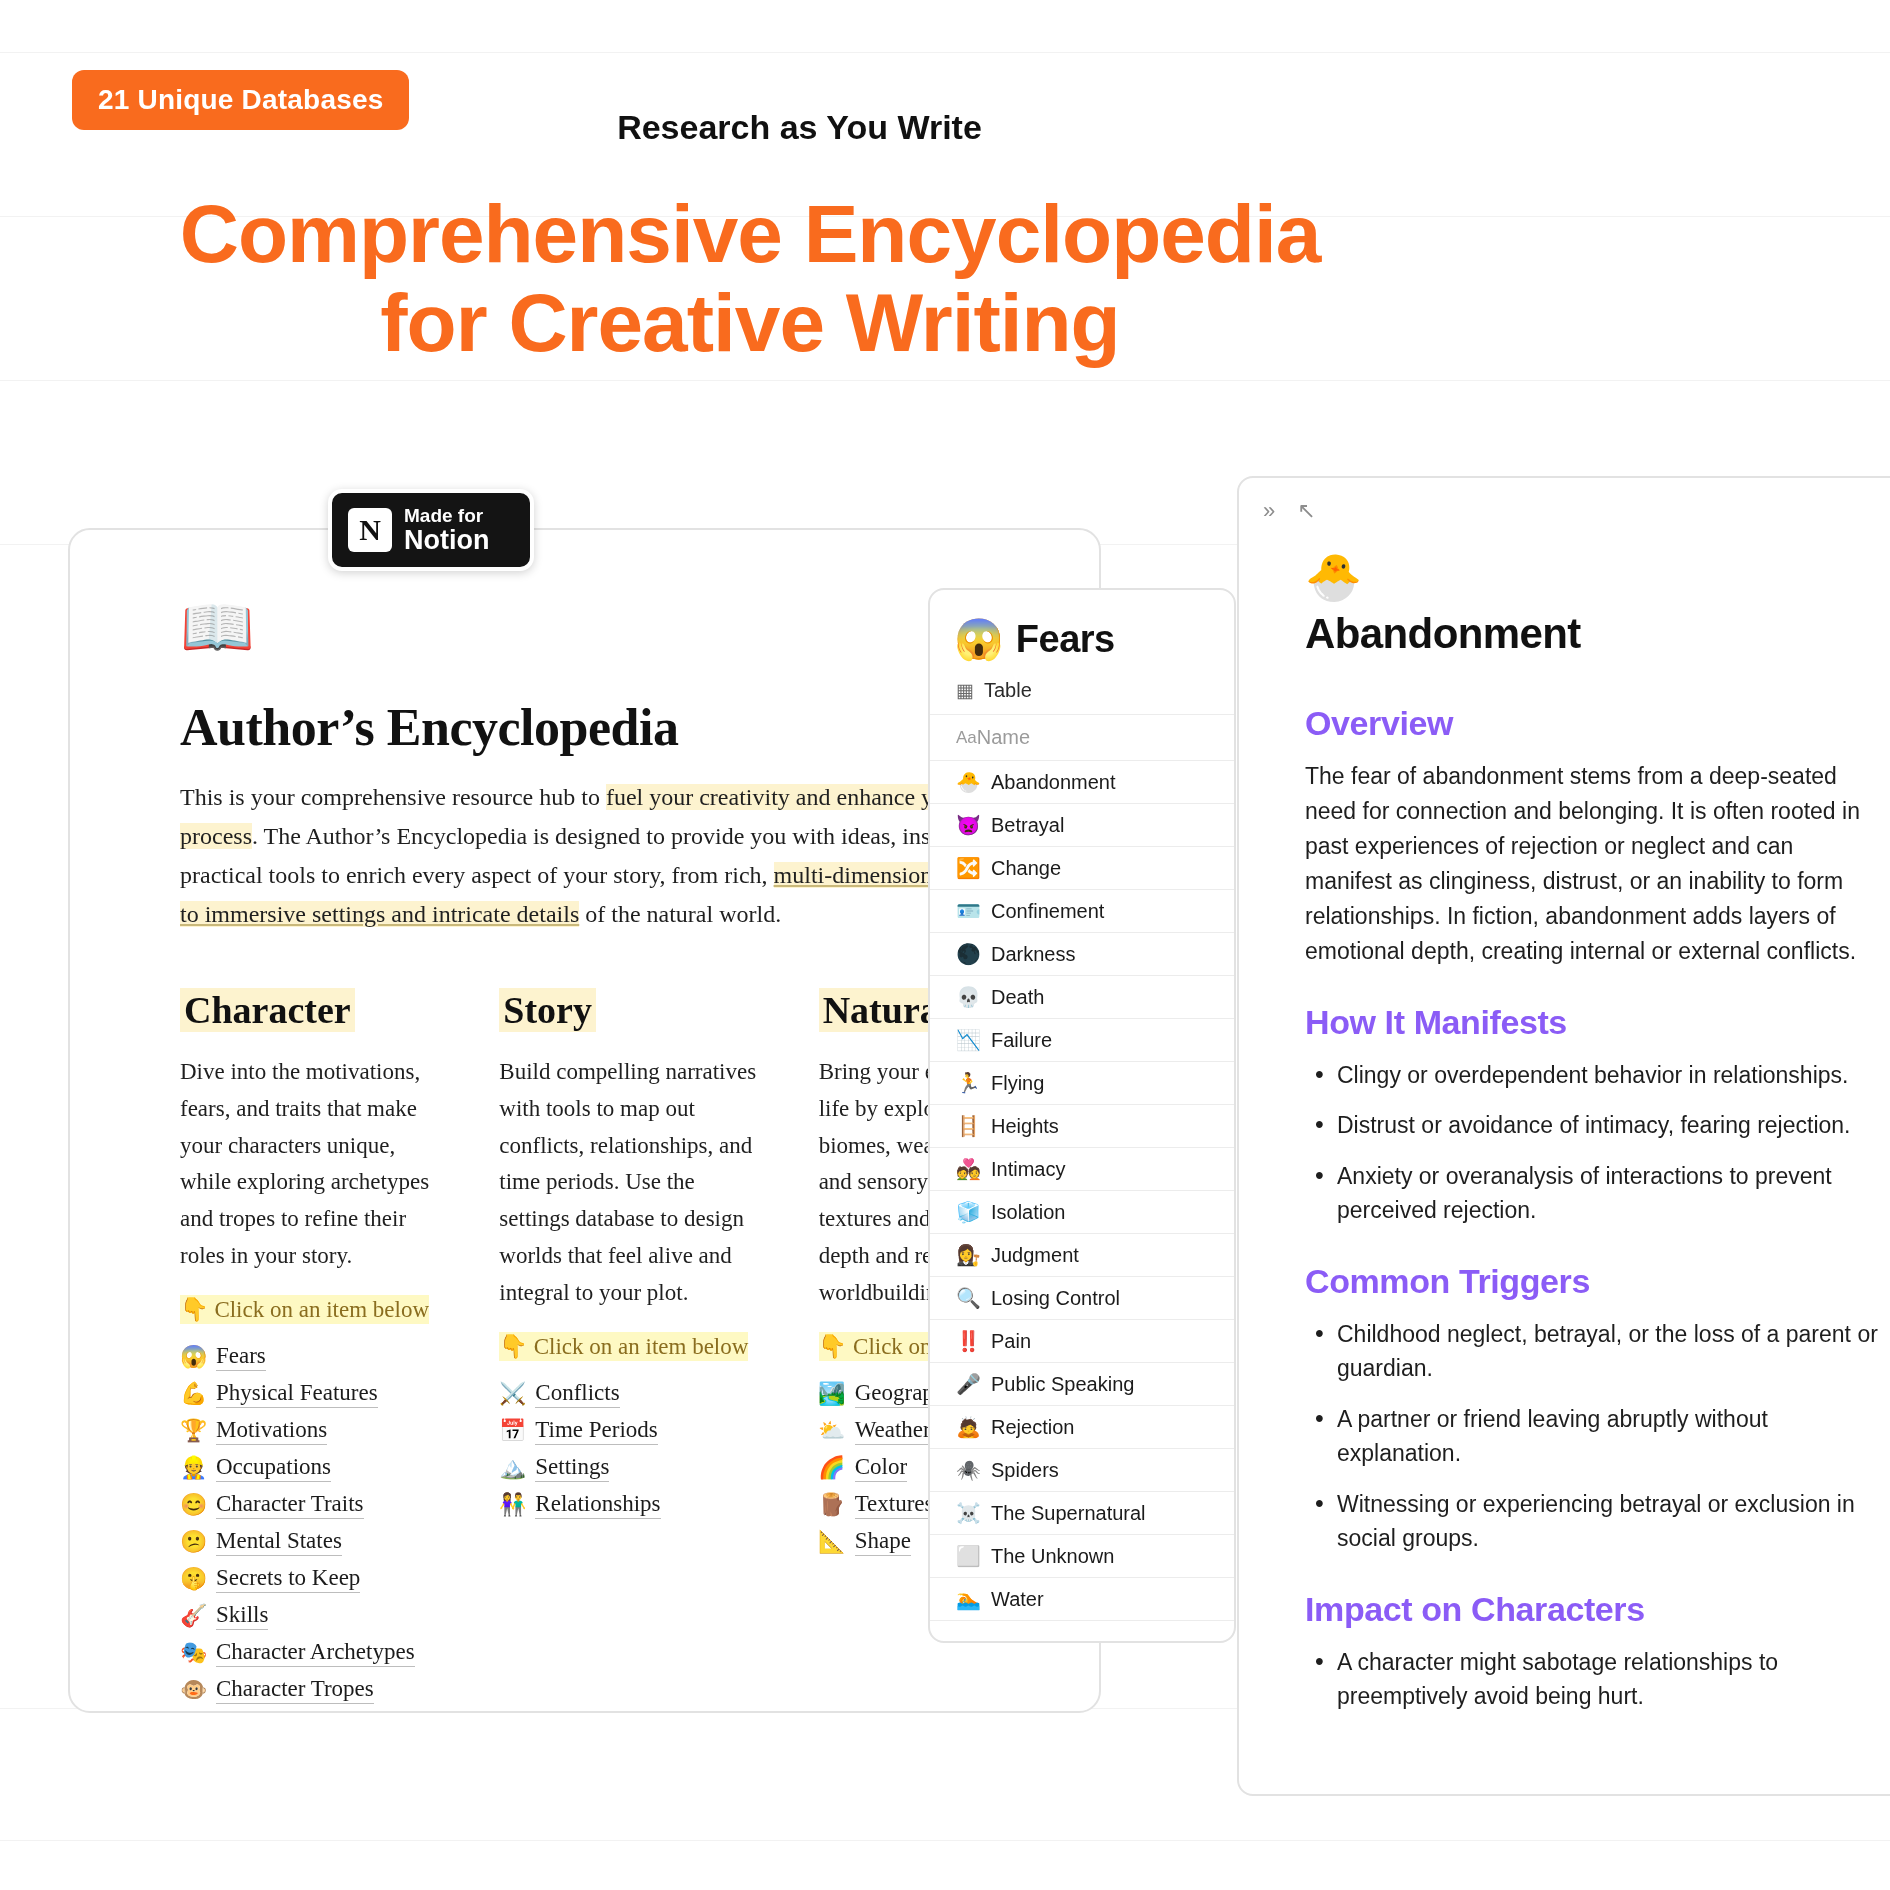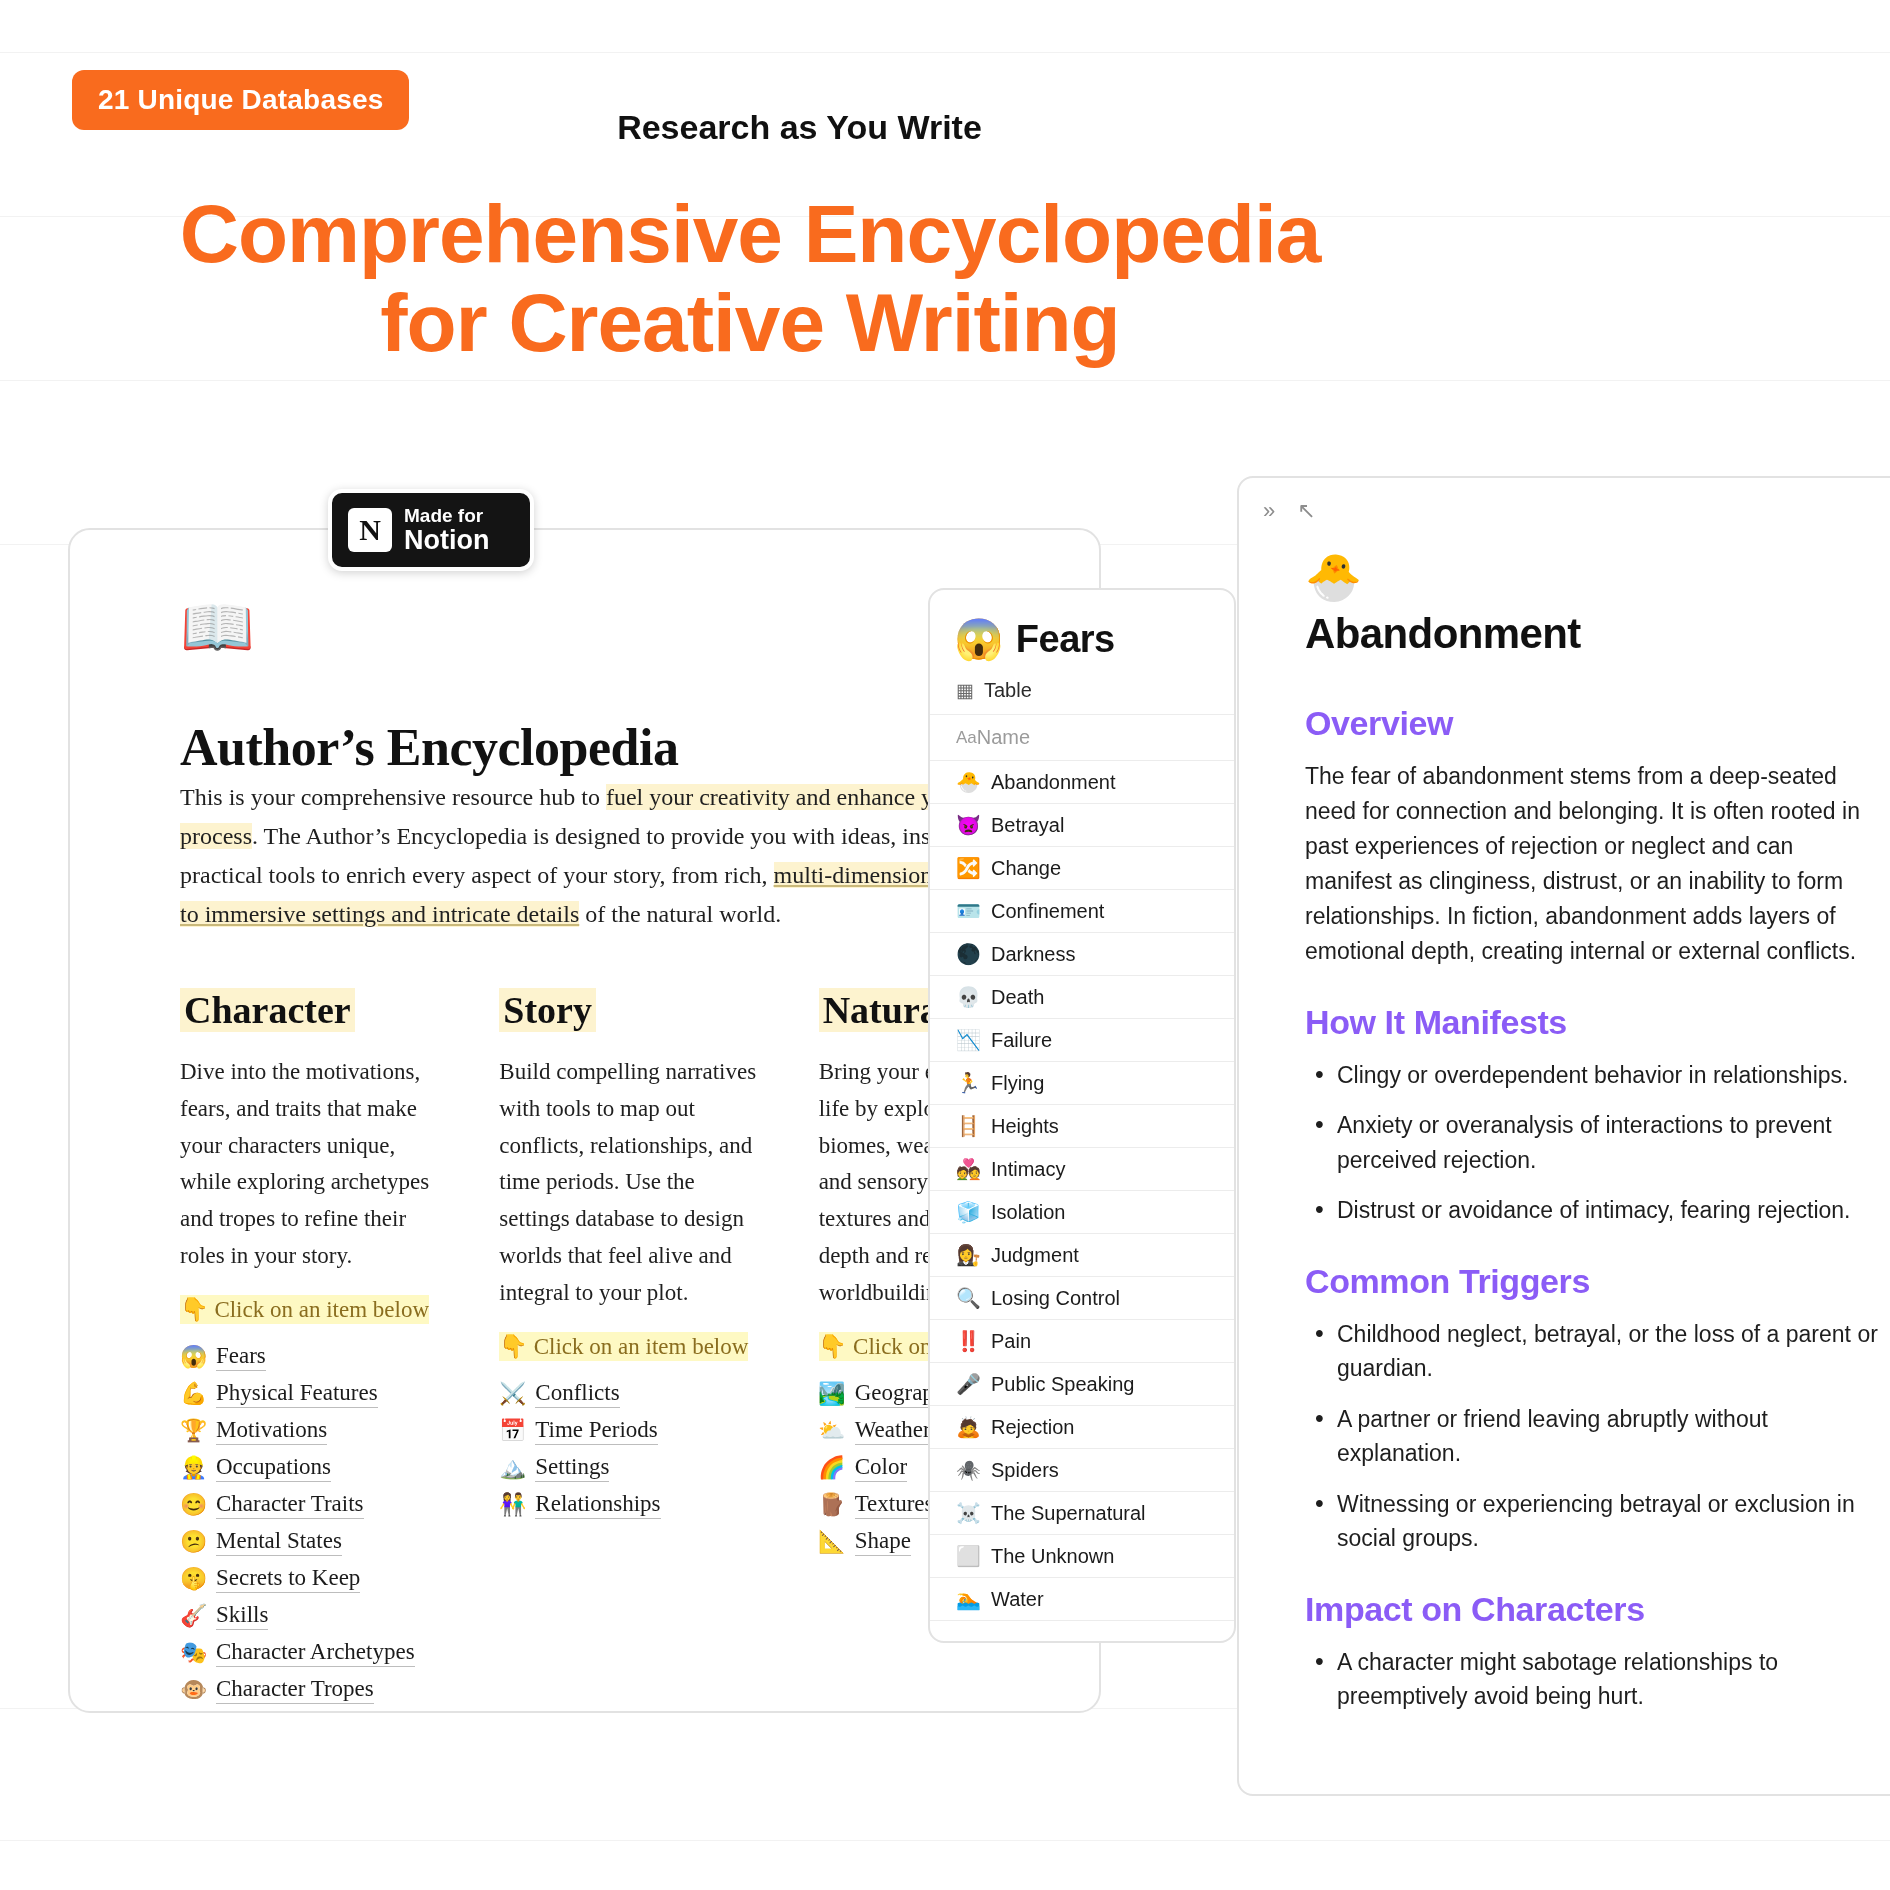--- a/index.html
+++ b/index.html
@@ -56,21 +56,21 @@
   .card-main {
     position: absolute; left: 68px; top: 528px;
     width: 1033px; height: 1185px;
     background: #fff; border: 2px solid #e2e2e2; border-radius: 22px;
     overflow: hidden; z-index: 10;
   }
   .book-emoji { position: absolute; left: 110px; top: 62px; font-size: 60px; }
   .enc-title {
     position: absolute; left: 110px; top: 168px;
     font-family: "Liberation Serif", serif; font-weight: bold;
-    font-size: 52px; color: #121212; letter-spacing: -.5px; margin-top: 20px;
+    font-size: 52px; color: #121212; letter-spacing: -.5px;
   }
   .enc-body {
     position: absolute; left: 110px; top: 248px; width: 880px;
     font-family: "Liberation Serif", serif;
     font-size: 24px; line-height: 1.62; color: #1f1f1f;
   }
   .hl { background: #fdf3cf; }
   .hl-u { background: #fdf3cf; text-decoration: underline; text-decoration-color: #c9b87a; }
 
   .cols { position: absolute; left: 110px; top: 458px; width: 900px; display: flex; gap: 58px; }
@@ -341,22 +341,22 @@
       <span>↖</span>
     </div>
     <div class="det-emoji">🐣</div>
     <div class="det-title">Abandonment</div>
     <div class="det-body" id="det-body">
         <h2 class="first">Overview</h2>
         <p>The fear of abandonment stems from a deep-seated need for connection and belonging. It is often rooted in past experiences of rejection or neglect and can manifest as clinginess, distrust, or an inability to form relationships. In fiction, abandonment adds layers of emotional depth, creating internal or external conflicts.</p>
         <h2>How It Manifests</h2>
         <ul>
           <li>Clingy or overdependent behavior in relationships.</li>
+          <li>Distrust or avoidance of intimacy, fearing rejection.</li>
           <li>Anxiety or overanalysis of interactions to prevent perceived rejection.</li>
-          <li>Distrust or avoidance of intimacy, fearing rejection.</li>
         </ul>
         <h2>Common Triggers</h2>
         <ul>
           <li>Childhood neglect, betrayal, or the loss of a parent or guardian.</li>
           <li>A partner or friend leaving abruptly without explanation.</li>
           <li>Witnessing or experiencing betrayal or exclusion in social groups.</li>
         </ul>
         <h2>Impact on Characters</h2>
         <ul>
           <li>A character might sabotage relationships to preemptively avoid being hurt.</li>

